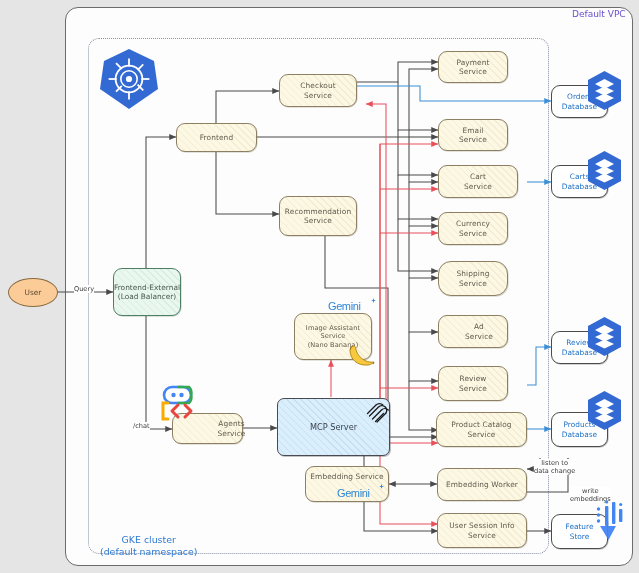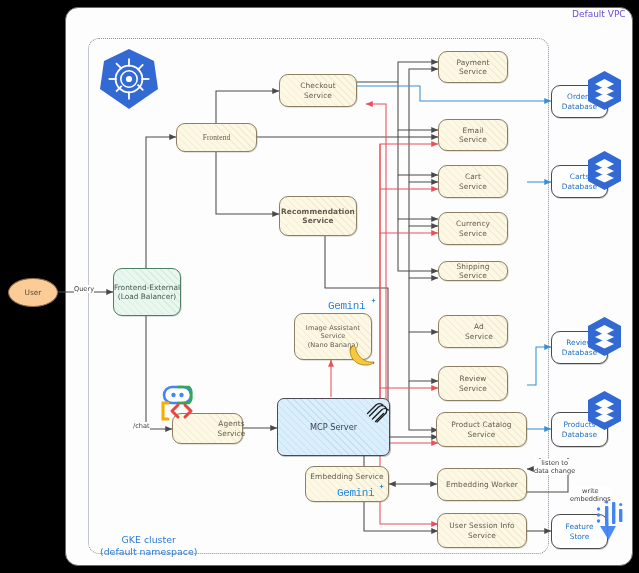--- a/index.html
+++ b/index.html
@@ -1,18 +1,18 @@
 <!DOCTYPE html>
 <html><head>
 <meta charset="utf-8">
 <title>GKE Microservices Architecture Diagram</title>
 <style>
   html,body{margin:0;padding:0;background:#ffffff;}
   body{font-family:"DejaVu Sans",sans-serif;}
-  #canvas{position:relative;width:639px;height:573px;background:#000000;overflow:hidden;}
+  #canvas{position:relative;width:639px;height:573px;background:#e5e5e5;overflow:hidden;}
   svg.layer{position:absolute;left:0;top:0;width:639px;height:573px;overflow:visible;}
   #edges{z-index:1;}
   .node{position:absolute;z-index:3;box-sizing:border-box;display:flex;align-items:center;
         justify-content:center;text-align:center;line-height:1.22;}
   .svc{background:#fdf8e3;border:1.2px solid #8c7f63;border-radius:9px;
        color:#5f5a4e;font-size:7.4px;letter-spacing:.1px;
        box-shadow:0.7px 0.7px 0 rgba(120,110,85,.25);}
   .svc::before{content:"";position:absolute;inset:0;border-radius:8px;pointer-events:none;
        background:repeating-linear-gradient(45deg,rgba(196,180,130,.17) 0 1px,transparent 1px 5px);}
   .svc span{position:relative;z-index:2;}
@@ -32,21 +32,21 @@
   .boundary{position:absolute;z-index:0;box-sizing:border-box;}
   #vpc{border:1.4px solid #6b6b6b;border-radius:13px;background:#fdfdfd;}
   #gke{border:1.4px dotted #8891a8;border-radius:11px;background:transparent;}
   .zlabel{position:absolute;z-index:4;white-space:pre;}
   #vpc-label{font-size:9px;color:#6a4fd0;}
   #gke-label{font-size:9.4px;color:#2d7ad4;line-height:1.3;}
   .edgelabel{position:absolute;z-index:4;font-size:6.6px;color:#3a3a3a;white-space:pre;
        background:#fff;line-height:1.25;}
   .icon{position:absolute;z-index:5;}
   .gemini{position:absolute;z-index:5;font-size:11px;color:#2b86d8;
-       font-family:Liberation Mono, monospace;letter-spacing:-.4px;}
+       font-family:Liberation Sans, sans-serif;letter-spacing:-.4px;}
   .gem-dot{position:absolute;width:5px;height:5px;z-index:6;}
 </style>
 </head>
 <body>
 
 <div id="canvas">
 
   <div class="boundary" id="vpc" style="left:65px;top:7px;width:568px;height:559px;"></div>
   <div class="boundary" id="gke" style="left:88px;top:38px;width:461px;height:516px;"></div>
 
@@ -141,30 +141,30 @@
 
   <div class="node user" style="left:8px;top:278px;width:50px;height:29px;">
     <span>User</span>
   </div>
 
   <div class="node lb" style="left:113px;top:268px;width:68px;height:48px;white-space:pre;">
     <span>Frontend-External
 (Load Balancer)</span>
   </div>
 
-  <div class="node svc" style="left:176px;top:123px;width:81px;height:29px;white-space:pre;font-family:Liberation Serif, serif;">
+  <div class="node svc" style="left:176px;top:123px;width:81px;height:29px;white-space:pre;">
     <span>Frontend</span>
   </div>
 
   <div class="node svc" style="left:279px;top:74px;width:78px;height:33px;white-space:pre;">
     <span>Checkout
 Service</span>
   </div>
 
-  <div class="node svc" style="left:279px;top:196px;width:78px;height:40px;white-space:pre;font-weight:bold;">
+  <div class="node svc" style="left:279px;top:196px;width:78px;height:40px;white-space:pre;">
     <span>Recommendation
 Service</span>
   </div>
 
   <div class="node svc" style="left:172px;top:413px;width:71px;height:31px;white-space:pre;padding-left:48px;">
     <span>Agents
 Service</span>
   </div>
 
   <div class="node mcp" style="left:277px;top:398px;width:113px;height:58px;">
@@ -182,29 +182,29 @@
   </div>
 
   <div class="node svc" style="left:438px;top:51px;width:70px;height:32px;white-space:pre;">
     <span>Payment
 Service</span>
   </div>
   <div class="node svc" style="left:438px;top:119px;width:70px;height:32px;white-space:pre;justify-content:center;">
     <span>Email
 Service</span>
   </div>
-  <div class="node svc" style="left:438px;top:165px;width:70px;height:33px;white-space:pre;">
+  <div class="node svc" style="left:438px;top:165px;width:80px;height:33px;white-space:pre;">
     <span>Cart
 Service</span>
   </div>
   <div class="node svc" style="left:438px;top:212px;width:70px;height:33px;white-space:pre;">
     <span>Currency
 Service</span>
   </div>
-  <div class="node svc" style="left:438px;top:261px;width:70px;height:20px;white-space:pre;">
+  <div class="node svc" style="left:438px;top:261px;width:70px;height:35px;white-space:pre;border-radius:13px;">
     <span>Shipping
 Service</span>
   </div>
   <div class="node svc" style="left:438px;top:315px;width:70px;height:33px;white-space:pre;padding-left:12px;">
     <span>Ad
 Service</span>
   </div>
   <div class="node svc" style="left:438px;top:366px;width:70px;height:35px;white-space:pre;">
     <span>Review
 Service</span>

